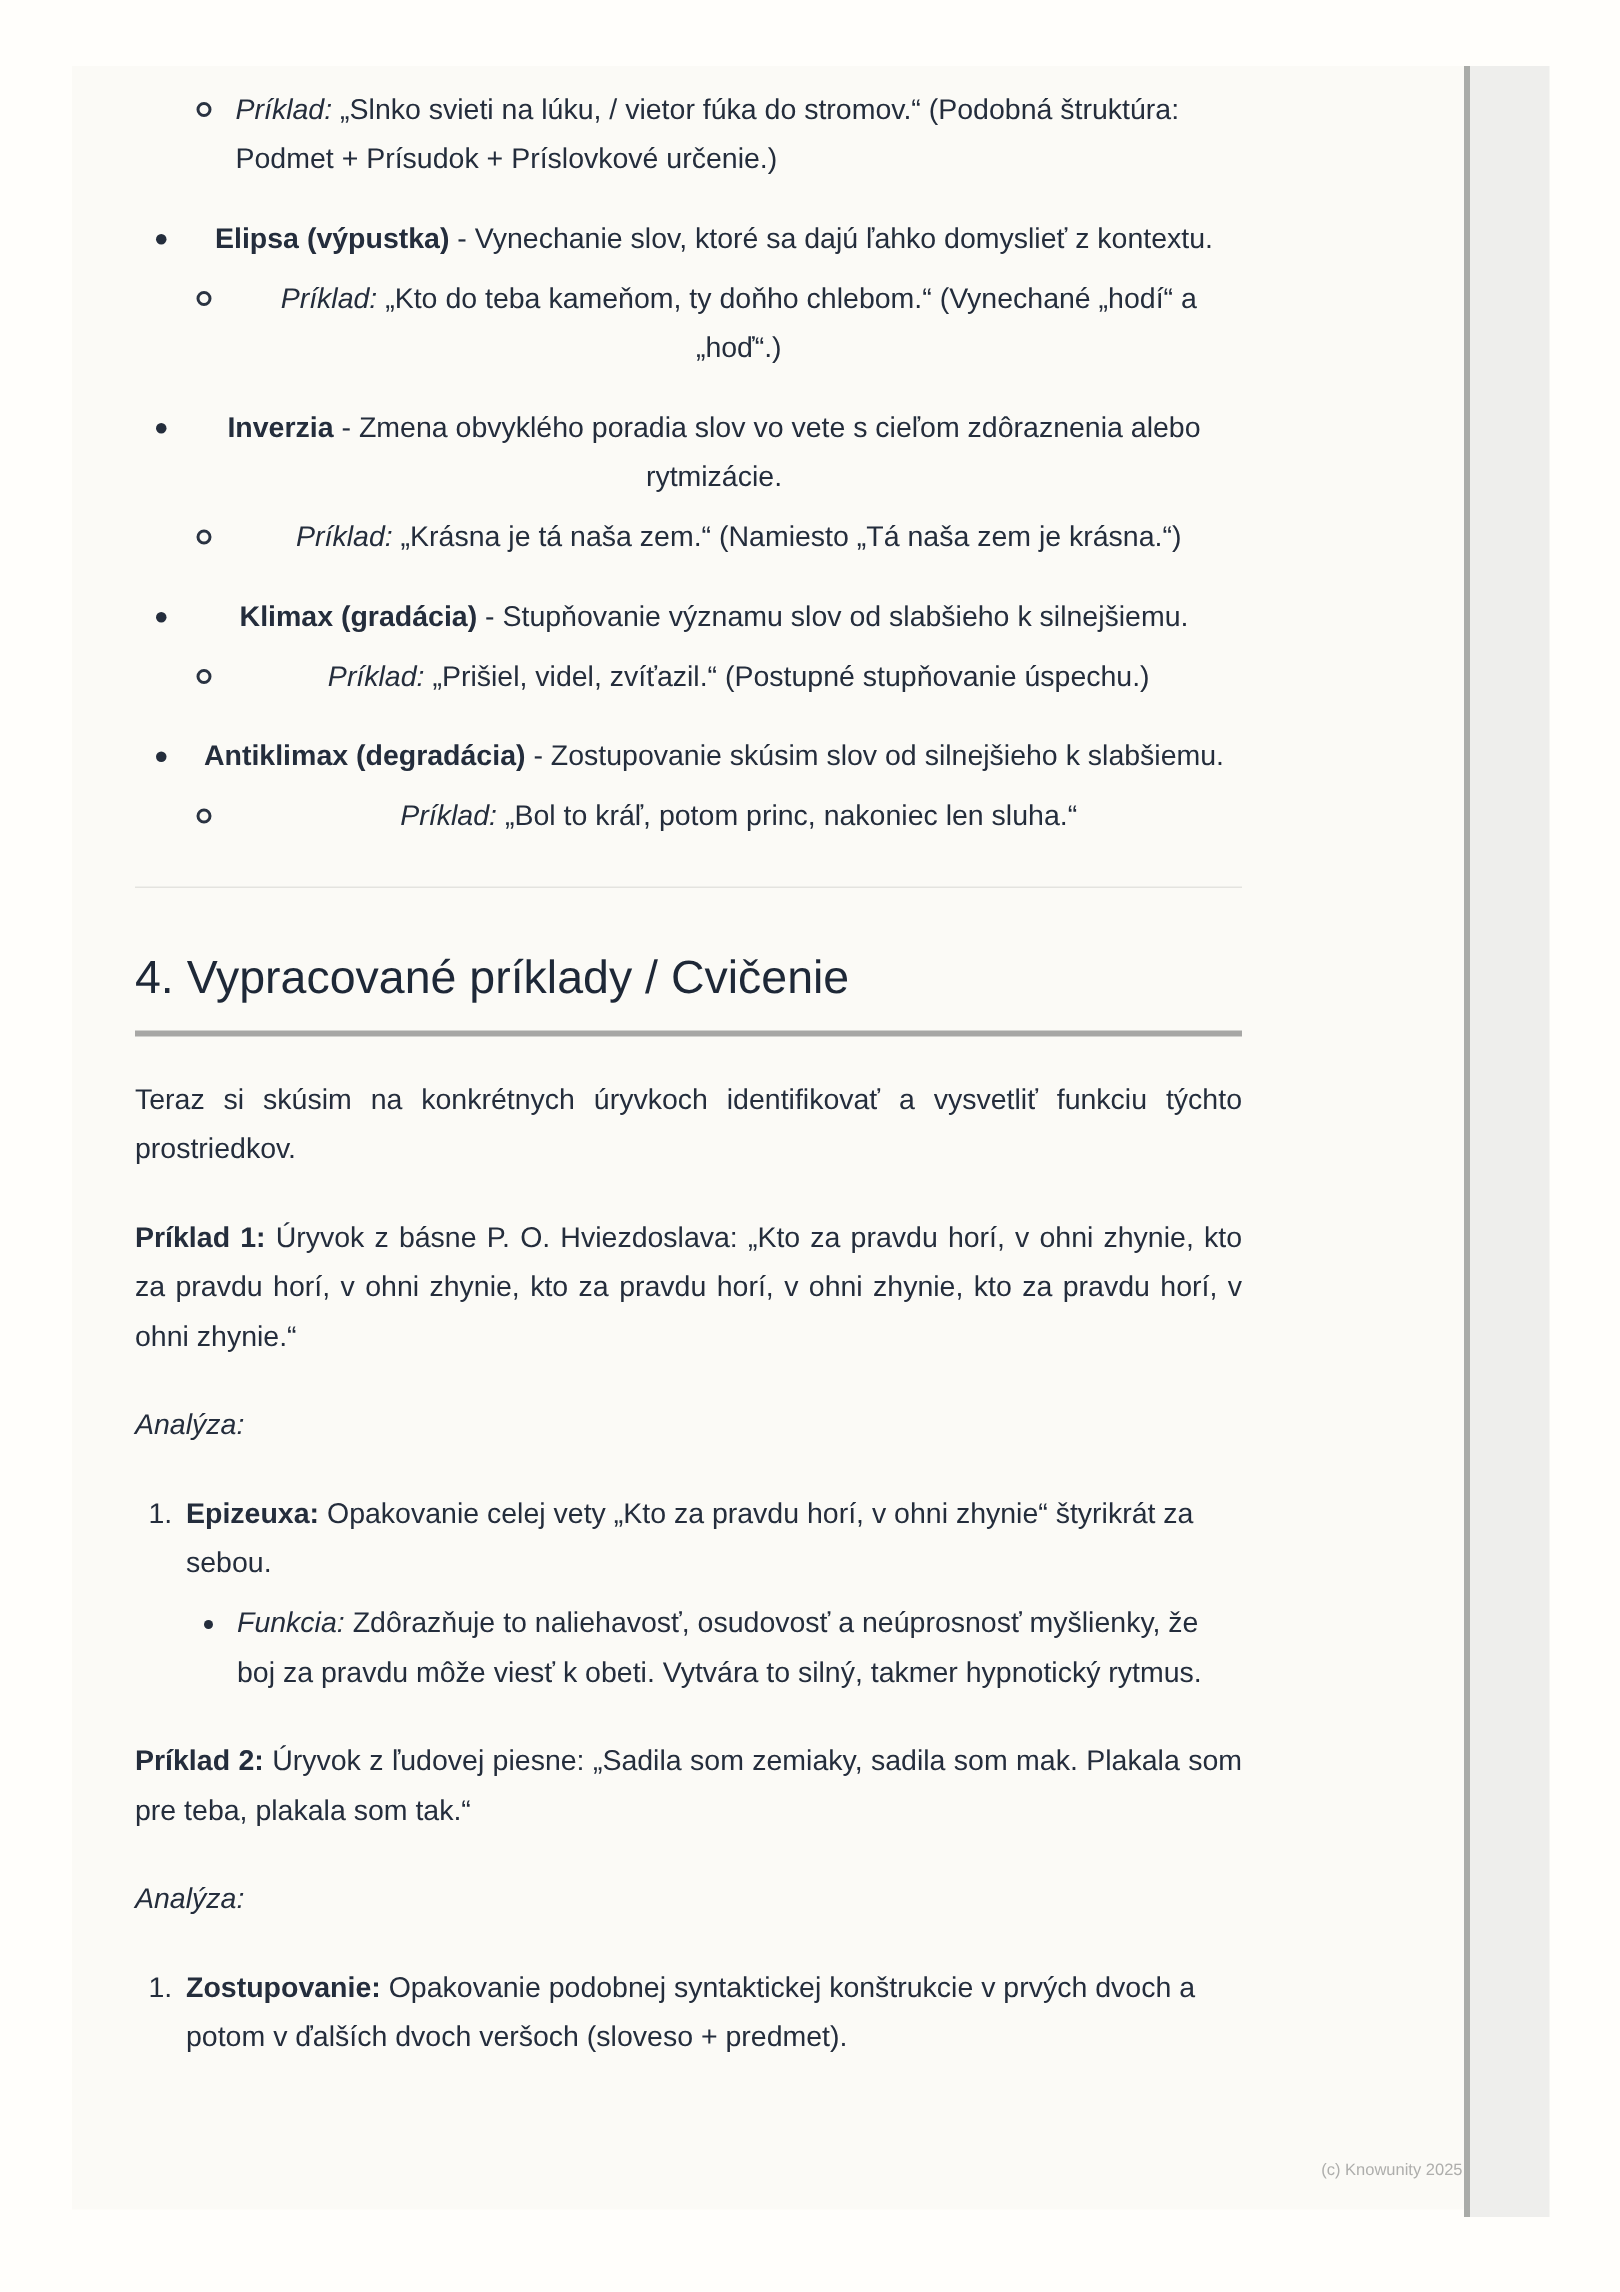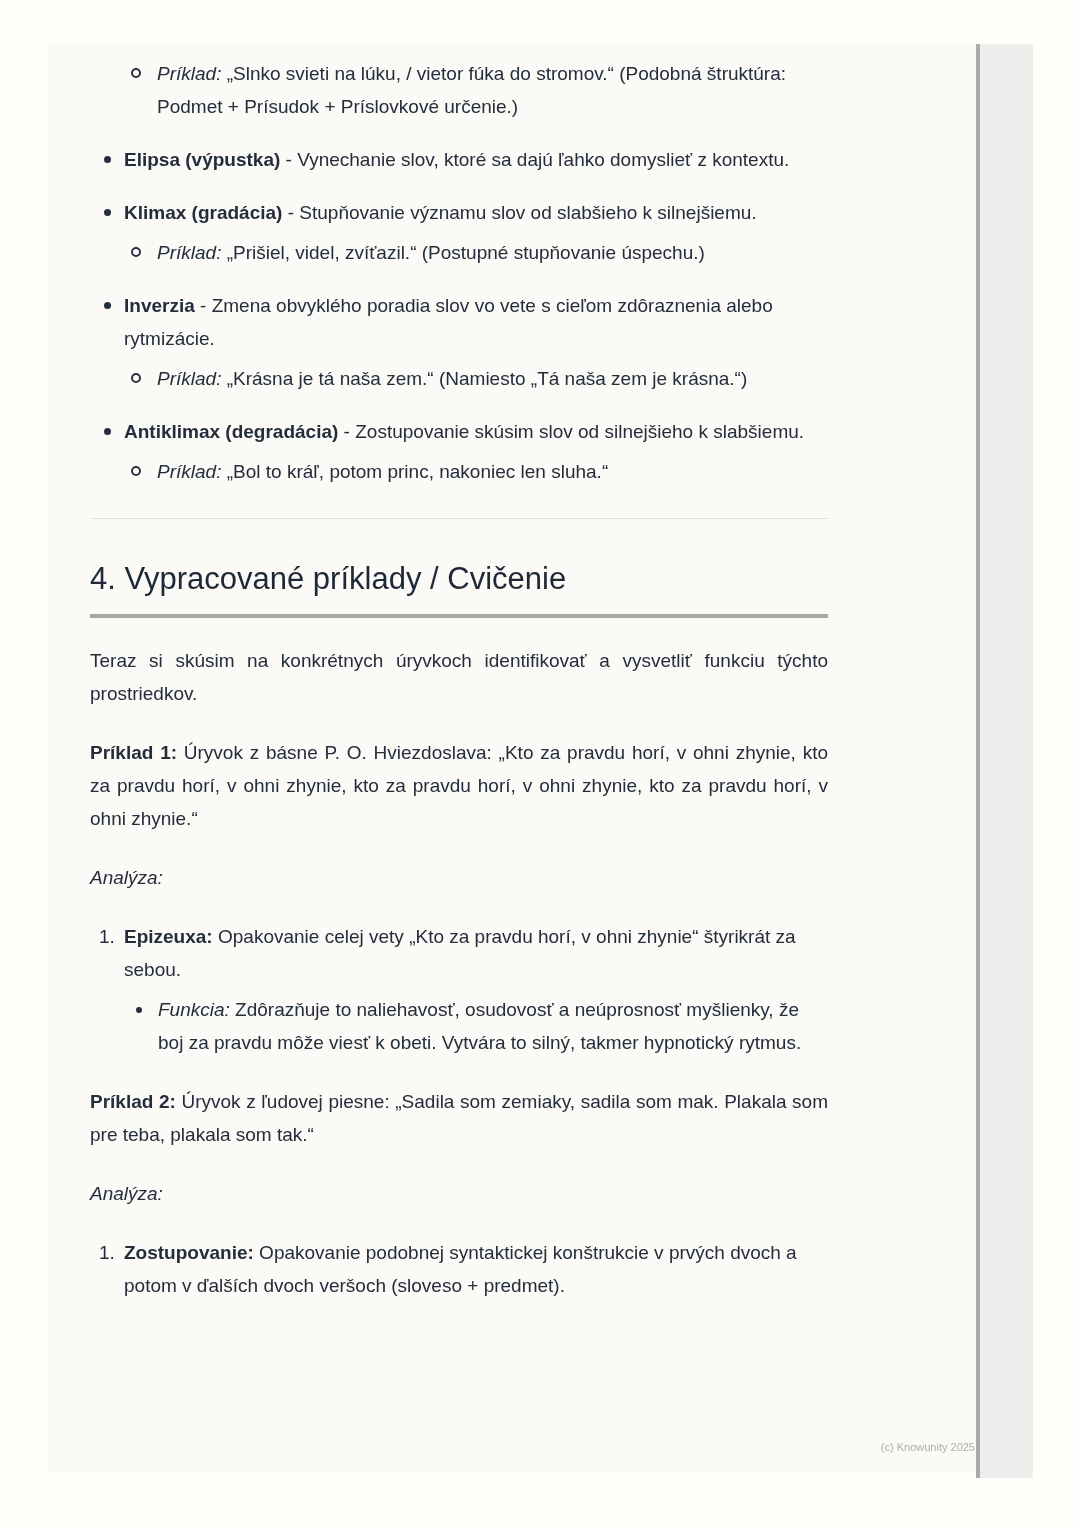--- a/index.html
+++ b/index.html
@@ -26,21 +26,21 @@
     margin: 13px 0 0 42px;
     width: 738px;
     font-size: 19px;
     line-height: 33px;
   }
   b, strong, .b { font-weight: 700; }
   .i { font-style: italic; }
 
   
   ul, ol { list-style: none; margin: 0; padding: 0; }
-  .lvl1 > li { position: relative; padding-left: 34px; }
+  .lvl1 > li { position: relative; padding-left: 34px; text-align: center; }
   .lvl1 > li + li { margin-top: 20px; }
   .lvl1 > li > .dot {
     position: absolute; left: 14px; top: 13px;
     width: 7px; height: 7px; border-radius: 50%;
     background: #242d3c;
   }
   .lvl2 { margin-top: 7px; }
   .lvl2 > li { position: relative; padding-left: 33px; }
   .lvl2 > li > .ring {
     position: absolute; left: 7px; top: 11px;
@@ -112,40 +112,46 @@
       <div class="orphan-sub">
         <span class="ring"></span>
         <span class="i">Príklad:</span><span> „Slnko svieti na lúku, / vietor fúka do stromov.“ (Podobná štruktúra: Podmet + Prísudok + Príslovkové určenie.)</span>
       </div>
 
       <ul class="lvl1">
 
         <li>
           <span class="dot"></span>
           <span class="b">Elipsa (výpustka)</span><span> - Vynechanie slov, ktoré sa dajú ľahko domyslieť z kontextu.</span>
+          <ul class="lvl2">
+            <li>
+              <span class="ring"></span>
+              <span class="i">Príklad:</span><span> „Kto do teba kameňom, ty doňho chlebom.“ (Vynechané „hodí“ a „hoď“.)</span>
+            </li>
+          </ul>
+        </li>
+
+        <li>
+          <span class="dot"></span>
+          <span class="b">Inverzia</span><span> - Zmena obvyklého poradia slov vo vete s cieľom zdôraznenia alebo rytmizácie.</span>
+          <ul class="lvl2">
+            <li>
+              <span class="ring"></span>
+              <span class="i">Príklad:</span><span> „Krásna je tá naša zem.“ (Namiesto „Tá naša zem je krásna.“)</span>
+            </li>
+          </ul>
         </li>
 
         <li>
           <span class="dot"></span>
           <span class="b">Klimax (gradácia)</span><span> - Stupňovanie významu slov od slabšieho k silnejšiemu.</span>
           <ul class="lvl2">
             <li>
               <span class="ring"></span>
               <span class="i">Príklad:</span><span> „Prišiel, videl, zvíťazil.“ (Postupné stupňovanie úspechu.)</span>
-            </li>
-          </ul>
-        </li>
-
-        <li>
-          <span class="dot"></span>
-          <span class="b">Inverzia</span><span> - Zmena obvyklého poradia slov vo vete s cieľom zdôraznenia alebo rytmizácie.</span>
-          <ul class="lvl2">
-            <li>
-              <span class="ring"></span>
-              <span class="i">Príklad:</span><span> „Krásna je tá naša zem.“ (Namiesto „Tá naša zem je krásna.“)</span>
             </li>
           </ul>
         </li>
 
         <li>
           <span class="dot"></span>
           <span class="b">Antiklimax (degradácia)</span><span> - Zostupovanie skúsim slov od silnejšieho k slabšiemu.</span>
           <ul class="lvl2">
             <li>
               <span class="ring"></span>

